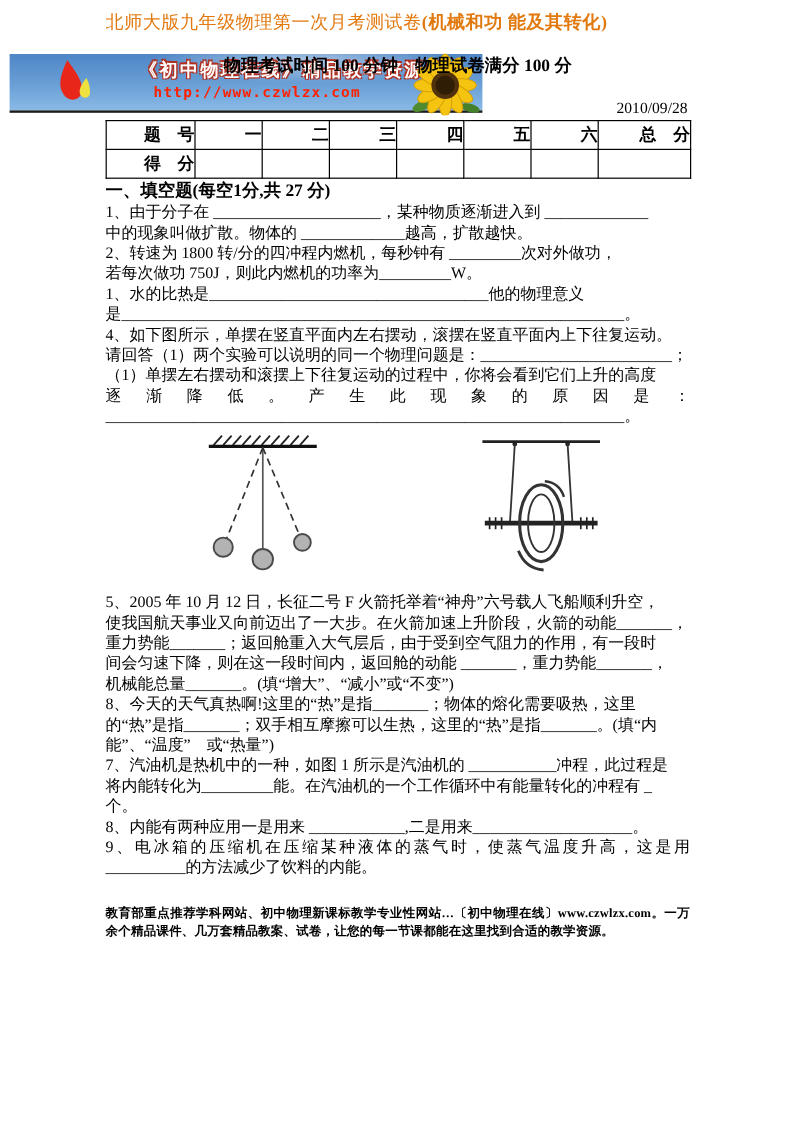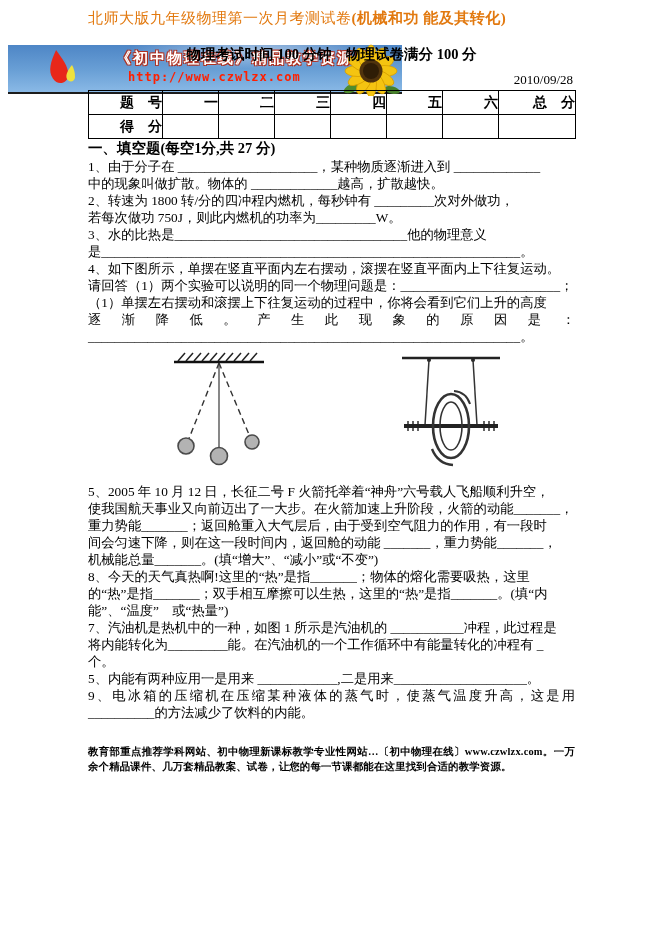--- a/index.html
+++ b/index.html
@@ -26,21 +26,21 @@
   .site-url{
     position:absolute;left:120px;right:110px;top:25px;
     font-family:"DejaVu Sans Mono","Liberation Mono",monospace;
     font-size:12px;font-weight:bold;color:#ff2000;letter-spacing:1px;white-space:nowrap;
   }
   .banner .sunflower{position:absolute;right:0;bottom:-4px;}
   
   .exam-title{margin-top:9px;font-size:15px;color:#e2790f;white-space:nowrap;letter-spacing:.5px;}
   .exam-title .bold{font-weight:bold;}
   .exam-info{margin-top:17px;text-align:center;font-weight:bold;font-size:14.5px;}
-  .exam-date{margin-top:8px;text-align:right;font-size:13px;padding-right:2px;}
+  .exam-date{margin-top:18px;text-align:right;font-size:13px;padding-right:2px;}
   
   table.score{border-collapse:collapse;margin-top:2px;width:487px;table-layout:fixed;}
   table.score td{
     border:1.5px solid #000;height:23px;font-weight:bold;font-size:14px;
     padding:0 0 0 8px;vertical-align:middle;text-align:right;
   }
   
   .section-heading{font-weight:bold;font-size:14.5px;white-space:nowrap;}
   .q{width:487px;font-size:13.3px;}
   .qline{line-height:17px;white-space:nowrap;}
@@ -137,21 +137,21 @@
 
     <div class="q">
         <div class="qline">1、由于分子在 _____________________，某种物质逐渐进入到 _____________</div>
         <div class="qline">中的现象叫做扩散。物体的 _____________越高，扩散越快。</div>
       </div>
     <div class="q">
         <div class="qline">2、转速为 1800 转/分的四冲程内燃机，每秒钟有 _________次对外做功，</div>
         <div class="qline">若每次做功 750J，则此内燃机的功率为_________W。</div>
       </div>
     <div class="q">
-        <div class="qline">3、水的比热是___________________________________他的物理意义</div>
+        <div class="qline">1、水的比热是___________________________________他的物理意义</div>
         <div class="qline">是_______________________________________________________________。</div>
       </div>
     <div class="q">
         <div class="qline">4、如下图所示，单摆在竖直平面内左右摆动，滚摆在竖直平面内上下往复运动。</div>
         <div class="qline">请回答（1）两个实验可以说明的同一个物理问题是：________________________；</div>
         <div class="qline">（1）单摆左右摆动和滚摆上下往复运动的过程中，你将会看到它们上升的高度</div>
         <div class="qline stretch">逐渐降低。产生此现象的原因是：</div>
         <div class="qline">_________________________________________________________________。</div>
       </div>
 
@@ -210,21 +210,21 @@
         <div class="qline">8、今天的天气真热啊!这里的“热”是指_______；物体的熔化需要吸热，这里</div>
         <div class="qline">的“热”是指_______；双手相互摩擦可以生热，这里的“热”是指_______。(填“内</div>
         <div class="qline">能”、“温度”　或“热量”)</div>
       </div>
     <div class="q">
         <div class="qline">7、汽油机是热机中的一种，如图 1 所示是汽油机的 ___________冲程，此过程是</div>
         <div class="qline">将内能转化为_________能。在汽油机的一个工作循环中有能量转化的冲程有 _</div>
         <div class="qline">个。</div>
       </div>
     <div class="q">
-        <div class="qline">5、内能有两种应用一是用来 ____________,二是用来____________________。</div>
+        <div class="qline">8、内能有两种应用一是用来 ____________,二是用来____________________。</div>
       </div>
     <div class="q">
         <div class="qline stretch">9、电冰箱的压缩机在压缩某种液体的蒸气时，使蒸气温度升高，这是用</div>
         <div class="qline">__________的方法减少了饮料的内能。</div>
       </div>
 
     <div class="site-footer">教育部重点推荐学科网站、初中物理新课标教学专业性网站…〔初中物理在线〕www.czwlzx.com。一万余个精品课件、几万套精品教案、试卷，让您的每一节课都能在这里找到合适的教学资源。</div>
   </div>
 </div>
 

